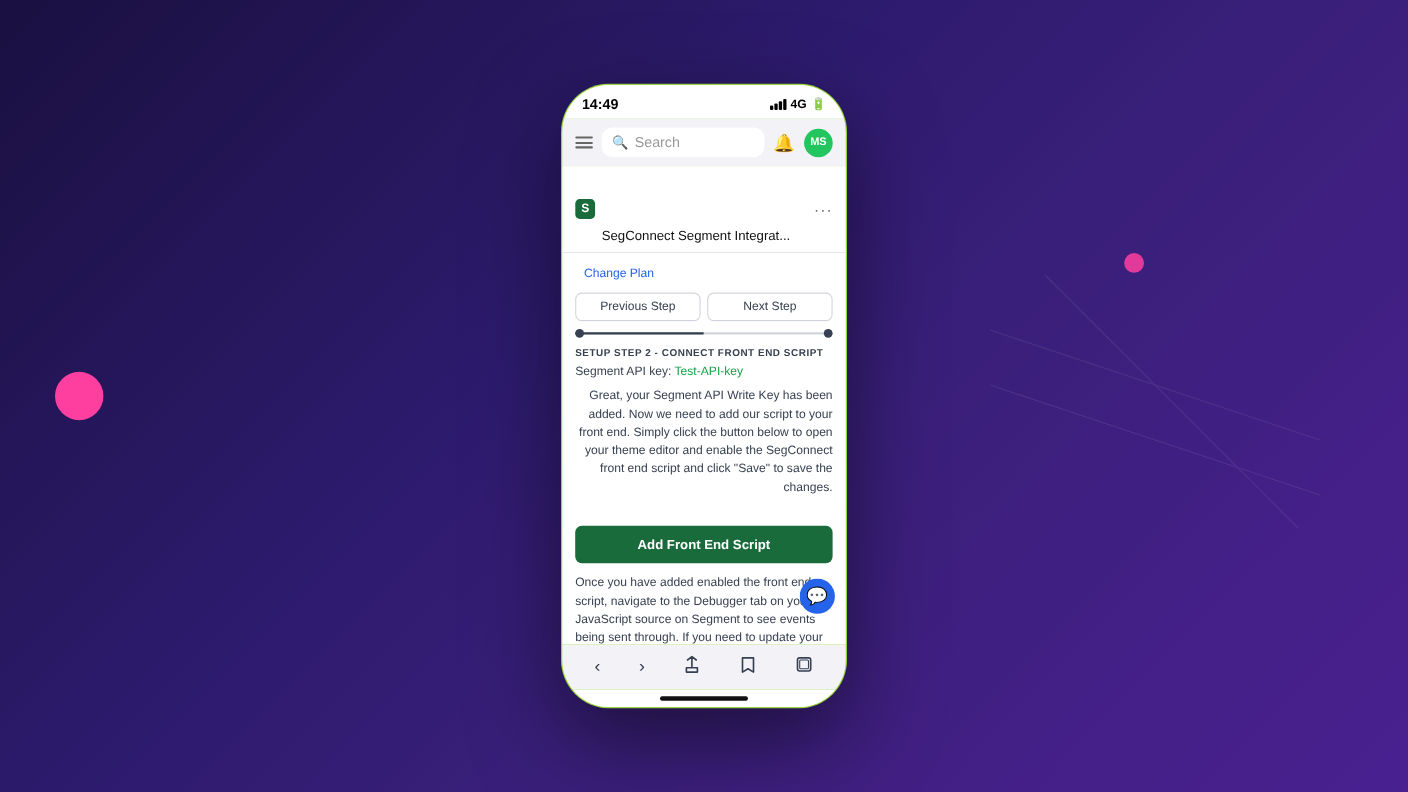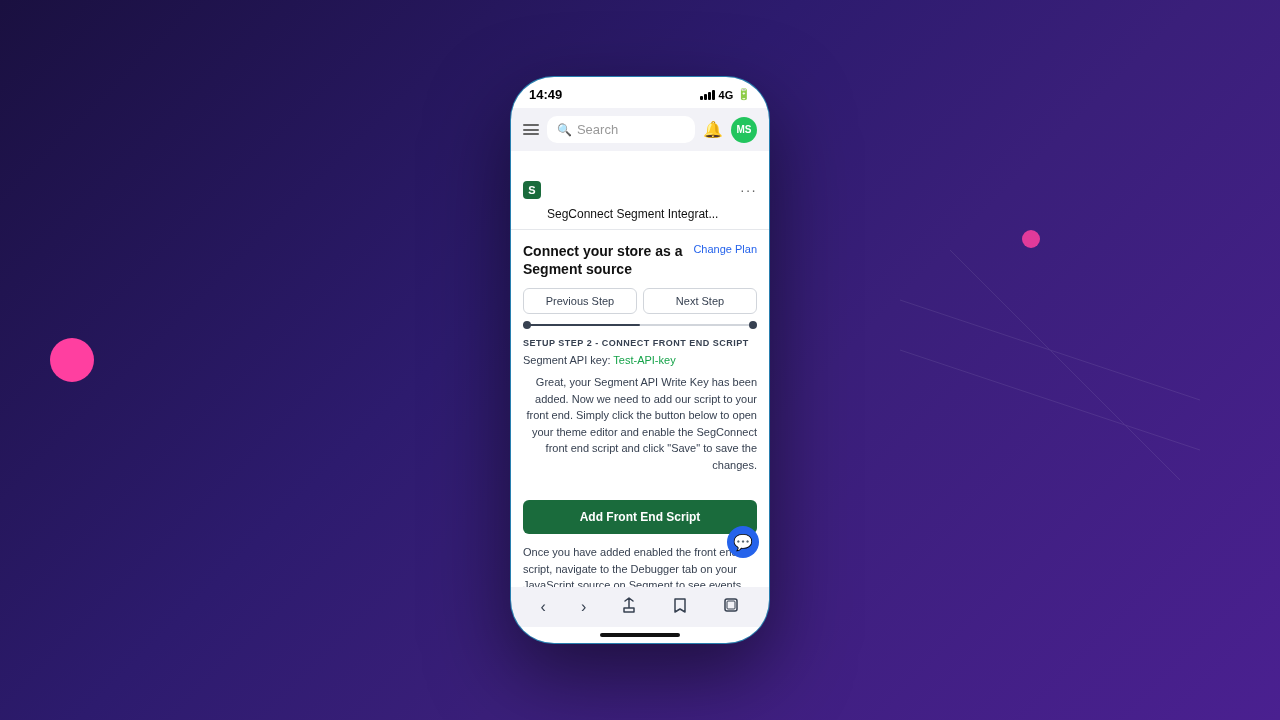--- a/index.html
+++ b/index.html
@@ -44,21 +44,21 @@
       right: 80px;
       top: 200px;
       width: 300px;
       height: 300px;
       opacity: 0.08;
     }
 
     
     .phone-frame {
       width: 260px;
-      background: #0369a1;
+      background: #84cc16;
       border-radius: 44px;
       overflow: hidden;
       box-shadow: 0 30px 80px rgba(0,0,0,0.5);
       border: 1px solid rgba(255,255,255,0.15);
       position: relative;
       height: 568px;
       display: flex;
       flex-direction: column;
     }
 
@@ -533,21 +533,20 @@
         <div class="app-icon">S</div>
         <span class="app-title">SegConnect Segment Integrat...</span>
       </div>
       <button class="more-btn">···</button>
     </div>
 
     <div class="scroll-area">
 
       
       <div class="header-row">
-        <span class="step-title-text">Connect your store as a Segment source</span>
         <button class="change-plan-btn">Change Plan</button>
       </div>
 
       
       <div class="step-nav">
         <button class="prev-step-btn">Previous Step</button>
         <button class="next-step-btn">Next Step</button>
       </div>
 
       

